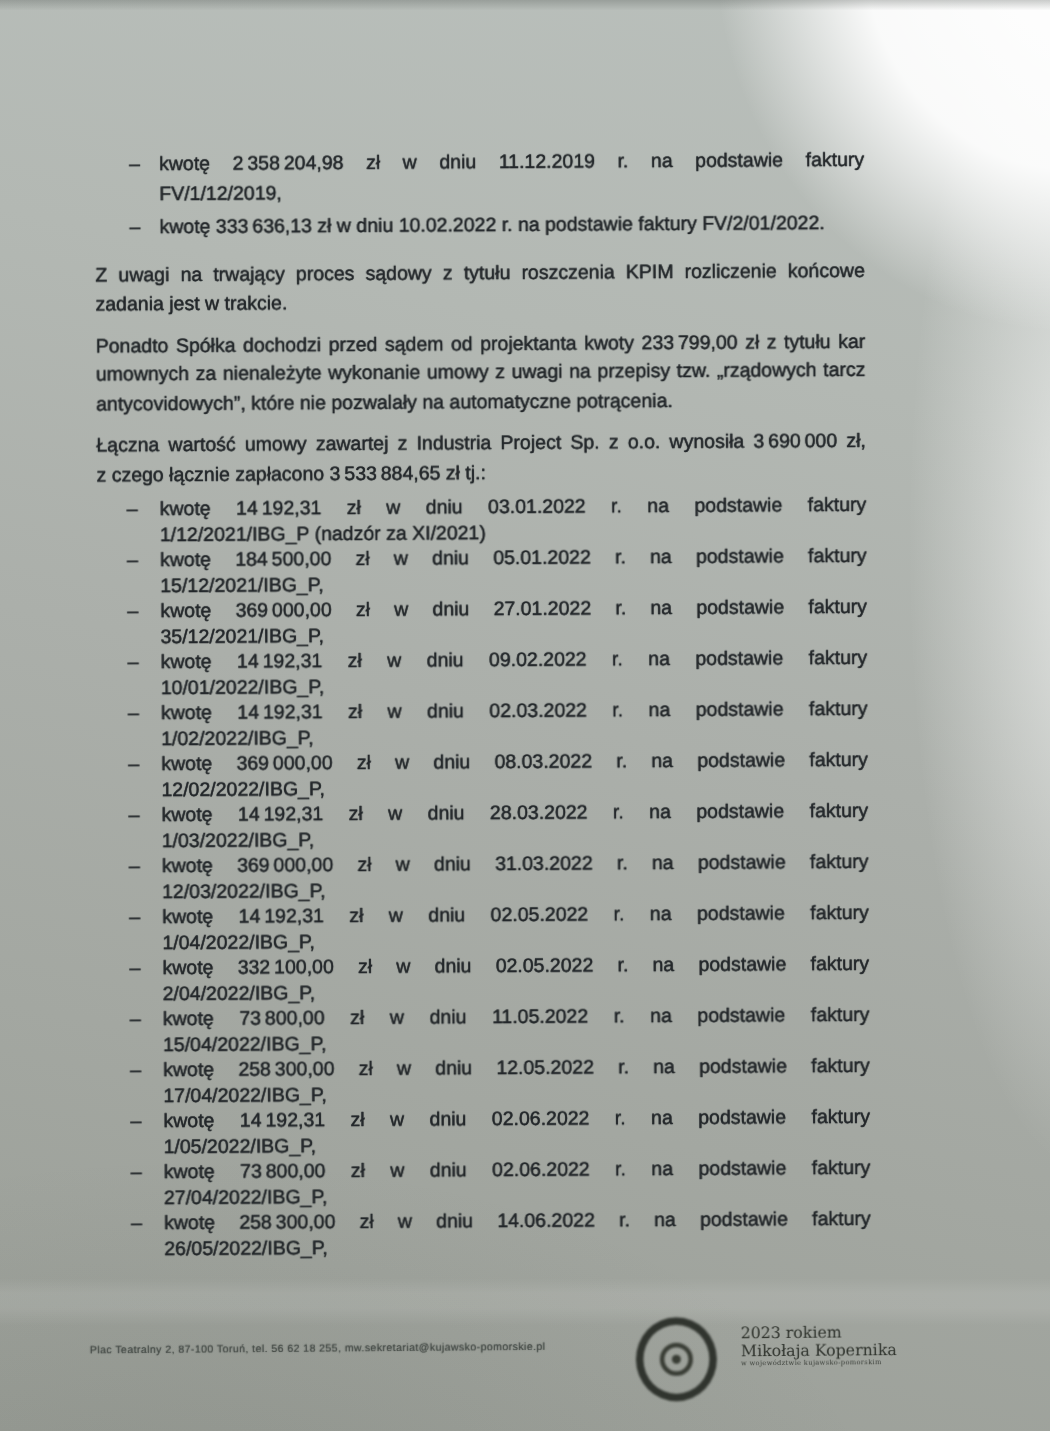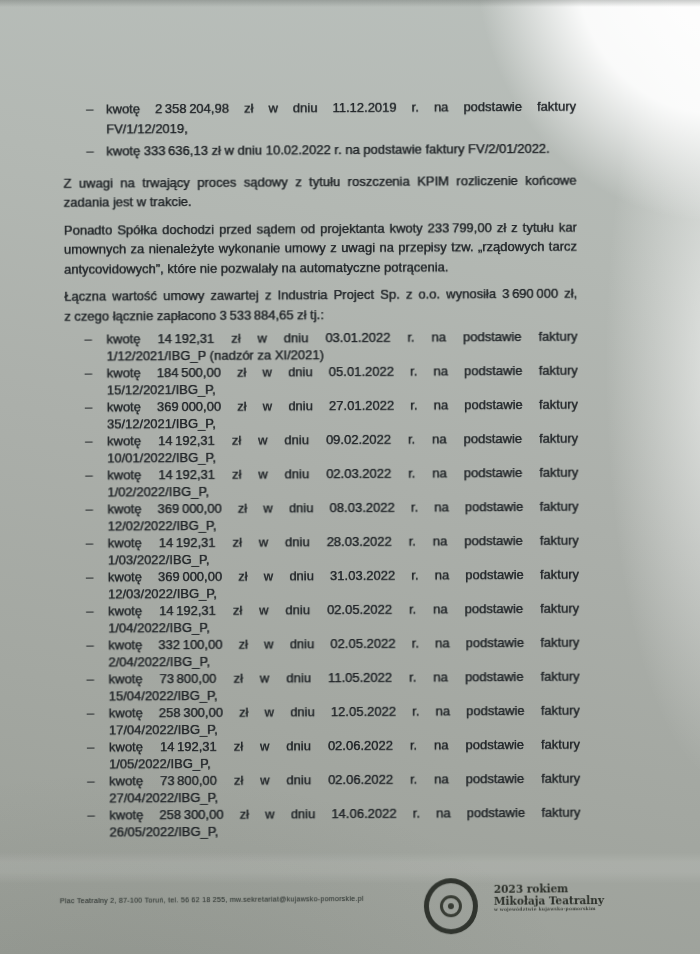--- a/index.html
+++ b/index.html
@@ -71,21 +71,21 @@
     width: 16px; height: 16px;
     border: 3px solid #383c34;
     border-radius: 50%;
     display: flex; align-items: center; justify-content: center;
   }
   .logo-dot { width: 6px; height: 6px; background: #383c34; border-radius: 50%; }
   .logo-text {
     position: absolute;
     left: 494px; top: 8px;
     font-family: "DejaVu Serif", serif;
-    font-weight: bold;
+    font-weight: normal;
     color: #2c302a;
     filter: blur(0.35px);
   }
   .logo-line1, .logo-line2 { font-size: 10.5px; line-height: 12px; }
   .logo-line3 { font-size: 4.5px; line-height: 6px; letter-spacing: 0.2px; color: #3a3e38; }
 </style>
 </head>
 <body>
 
 <div class="photo">
@@ -255,17 +255,17 @@
 
   <div class="footer">
     <div class="address">Plac Teatralny 2, 87-100 Toruń, tel. 56 62 18 255, mw.sekretariat@kujawsko-pomorskie.pl</div>
     <div class="logo">
       <div class="logo-inner">
         <div class="logo-dot"></div>
       </div>
     </div>
     <div class="logo-text">
       <div class="logo-line1">2023 rokiem</div>
-      <div class="logo-line2">Mikołaja Teatralny</div>
+      <div class="logo-line2">Mikołaja Kopernika</div>
       <div class="logo-line3">w województwie kujawsko-pomorskim</div>
     </div>
   </div>
 </div>
 
 </body></html>

